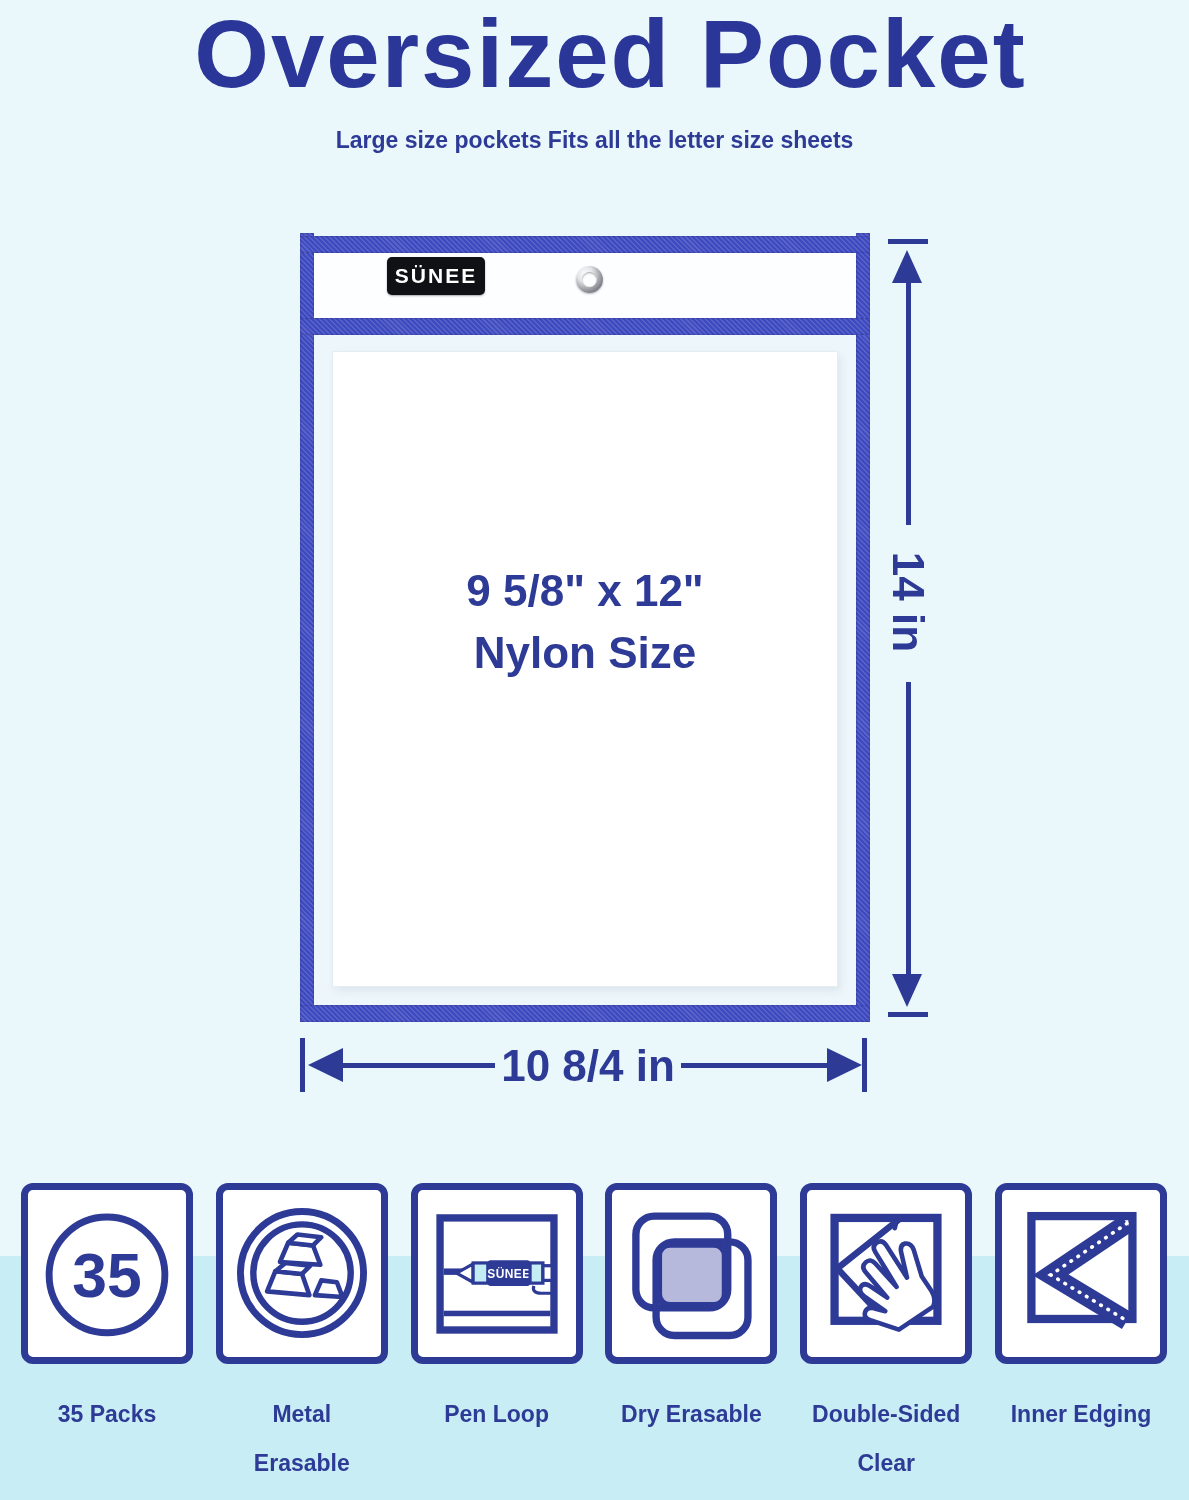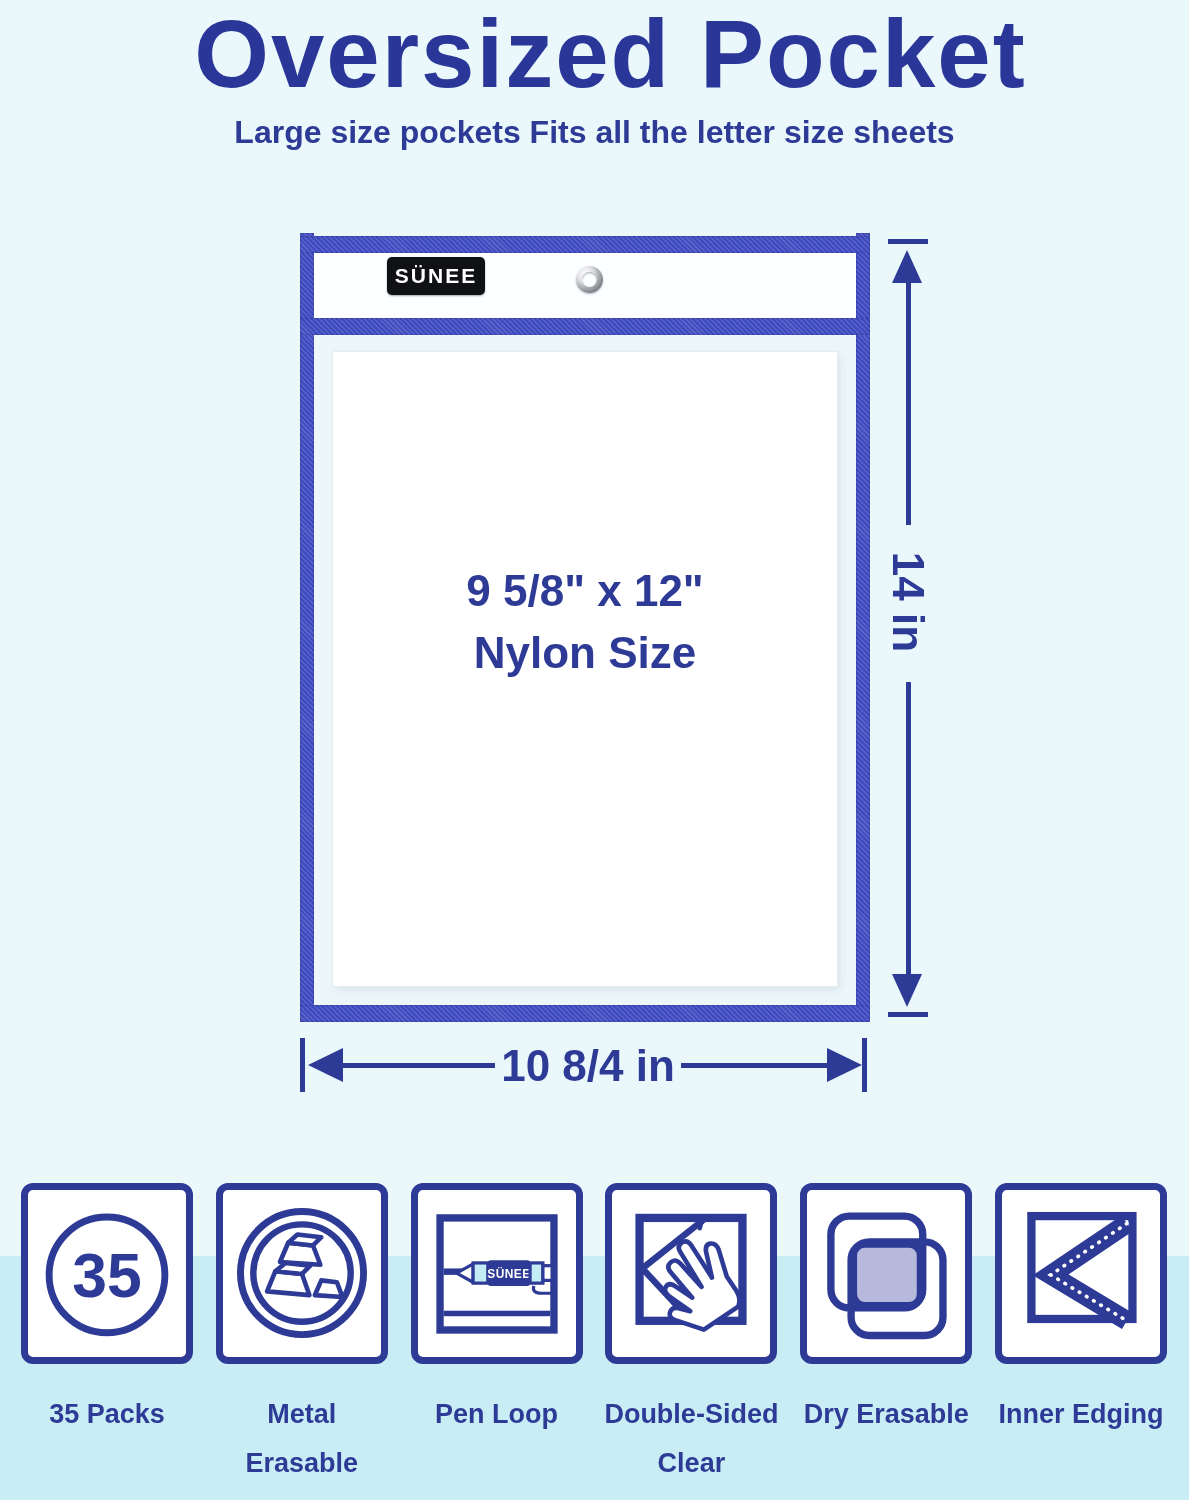--- a/index.html
+++ b/index.html
@@ -2,22 +2,22 @@
 <html style="--ink: #2d3a96; --title-ink: #2b3699; --edging: #3e4ac0; --bg: #eaf8fc; --band: #c9edf4; --lavender: #b6b8dc; --pen-cyan: #c3ecf5; --grommet-gray: #8d8f95; --tag-bg: #101114; --sheet: #ffffff; --pocket-body: #edf6fa; --pocket-header: #fcfeff;"><head>
 <meta charset="utf-8">
 <style>
   html,body{margin:0;padding:0;}
   body{font-family:"Liberation Sans", sans-serif;}
   .poster{position:relative;width:1189px;height:1500px;background:var(--bg);overflow:hidden;}
 
   
   .title{position:absolute;top:0;left:0;right:0;height:108px;display:flex;align-items:center;justify-content:center;
          font-size:96px;font-weight:bold;letter-spacing:2px;color:var(--title-ink);margin-left:32px;}
-  .subtitle{position:absolute;top:104px;left:0;right:0;height:56px;display:flex;align-items:center;justify-content:center;
-         font-size:32px;font-weight:bold;color:var(--ink);}
+  .subtitle{position:absolute;top:112px;left:0;right:0;height:56px;display:flex;align-items:center;justify-content:center;
+         font-size:23px;font-weight:bold;color:var(--ink);}
 
   
   .pocket{position:absolute;left:300px;top:233px;width:570px;height:789px;}
   .pane{position:absolute;}
   .pocket-header-area{left:14px;top:20px;width:542px;height:66px;background:var(--pocket-header);}
   .pocket-body-area{left:14px;top:102px;width:542px;height:670px;background:var(--pocket-body);}
   .edge{position:absolute;background-color:var(--edging);
         background-image:repeating-linear-gradient(45deg, rgba(255,255,255,.13) 0 1.5px, rgba(0,0,0,0) 1.5px 3.5px);
         box-shadow:inset 0 0 2px rgba(10,10,50,.45);}
   .edge-left{left:0;top:0;width:14px;height:789px;}
@@ -48,21 +48,21 @@
   .v-label{left:823px;top:580px;width:170px;height:44px;line-height:44px;transform:rotate(90deg);}
   .h-label{left:488px;top:1041px;width:200px;height:50px;line-height:50px;}
 
   
   .band{position:absolute;left:0;top:1256px;width:1189px;height:244px;background:var(--band);}
   .features{position:absolute;left:14px;top:1183px;width:1160px;display:flex;justify-content:space-between;}
   .feature{position:relative;width:186px;}
   .card{width:158px;height:167px;margin:0 auto;background:#ffffff;border:7px solid var(--ink);border-radius:12px;}
   .card svg{display:block;width:158px;height:167px;}
   .feature-label{position:absolute;top:207px;left:50%;transform:translateX(-50%);width:max-content;max-width:240px;
-        text-align:center;white-space:pre-line;color:var(--ink);font-size:27px;font-weight:bold;line-height:49px;}
+        text-align:center;white-space:pre-line;color:var(--ink);font-size:23px;font-weight:bold;line-height:49px;}
 
   
   .s-ink{stroke:var(--ink);}
   .f-ink{fill:var(--ink);}
   .f-none{fill:none;}
   .f-white{fill:#ffffff;}
   .f-lav{fill:var(--lavender);}
   .f-cyan{fill:var(--pen-cyan);}
   .svg-num{fill:var(--ink);font-family:"Liberation Sans",sans-serif;font-weight:bold;}
 </style>
@@ -156,46 +156,46 @@
           </g>
           <rect class="f-ink" x="28" y="131" width="116" height="6"></rect>
         </svg>
       </div>
       <div class="feature-label">Pen Loop</div>
     </div>
 
     <div class="feature">
       <div class="card">
         <svg viewBox="0 0 172 181">
+          <rect class="f-none s-ink" stroke-width="8" x="26" y="28" width="100" height="100" rx="20"></rect>
+          <rect class="f-none s-ink" stroke-width="8" x="48" y="56" width="100" height="102" rx="20"></rect>
+          <rect class="f-lav s-ink" stroke-width="7" x="51" y="59" width="72" height="66" rx="12"></rect>
+        </svg>
+      </div>
+      <div class="feature-label">Dry Erasable</div>
+    </div>
+
+    <div class="feature">
+      <div class="card">
+        <svg viewBox="0 0 172 181">
           <rect class="f-white s-ink" stroke-width="9" x="30" y="30" width="112" height="112"></rect>
           <path class="f-none s-ink" stroke-width="7" d="M101,31 L33,85 L85,141"></path>
           <g transform="rotate(-34 92 104)">
             <path class="f-white s-ink" stroke-width="5" stroke-linejoin="round" d="M72,148 L52,122 Q47,115 53,111 Q58,108 63,114 L71,123 L61,97 Q58,89 64,86 Q70,84 73,92 L81,112 L77,76 Q76,68 83,67 Q90,66 91,74 L96,108 L98,64 Q98,56 105,56 Q112,56 112,64 L111,106 L121,80 Q124,72 130,74 Q136,77 134,85 L125,114 L125,131 Q125,143 117,148 Z"></path>
             <path class="f-none s-ink" stroke-width="5" stroke-linecap="round" d="M130,54 q9,-10 17,-4"></path>
           </g>
         </svg>
       </div>
       <div class="feature-label">Double-Sided
 Clear</div>
     </div>
 
     <div class="feature">
       <div class="card">
         <svg viewBox="0 0 172 181">
-          <rect class="f-none s-ink" stroke-width="8" x="26" y="28" width="100" height="100" rx="20"></rect>
-          <rect class="f-none s-ink" stroke-width="8" x="48" y="56" width="100" height="102" rx="20"></rect>
-          <rect class="f-lav s-ink" stroke-width="7" x="51" y="59" width="72" height="66" rx="12"></rect>
-        </svg>
-      </div>
-      <div class="feature-label">Dry Erasable</div>
-    </div>
-
-    <div class="feature">
-      <div class="card">
-        <svg viewBox="0 0 172 181">
           <rect class="f-white s-ink" stroke-width="9" x="32" y="28" width="110" height="112"></rect>
           <polyline class="f-none s-ink" stroke-width="21" stroke-linejoin="miter" points="136,36 53,92 136,142"></polyline>
           <polyline fill="none" stroke="#ffffff" stroke-width="4" stroke-linecap="round" stroke-dasharray="0.6 8.5" points="136,36 53,92 136,142"></polyline>
         </svg>
       </div>
       <div class="feature-label">Inner Edging</div>
     </div>
 
   </div>
 </div>

